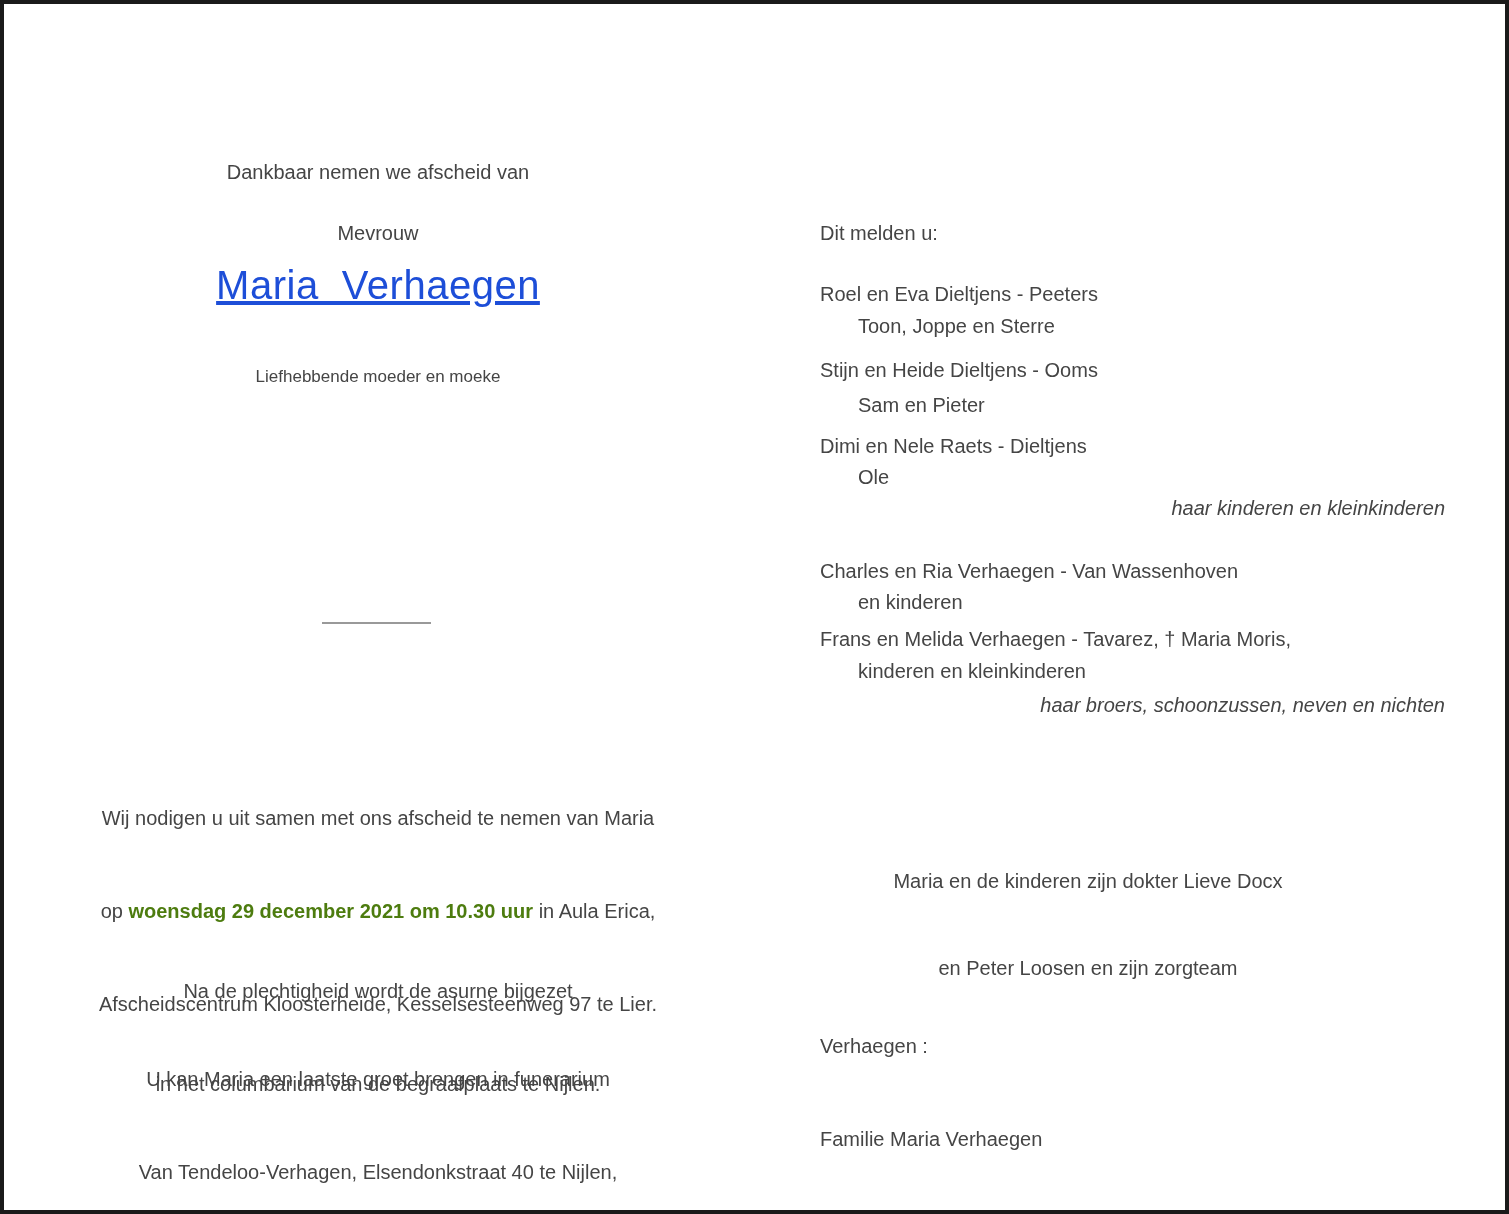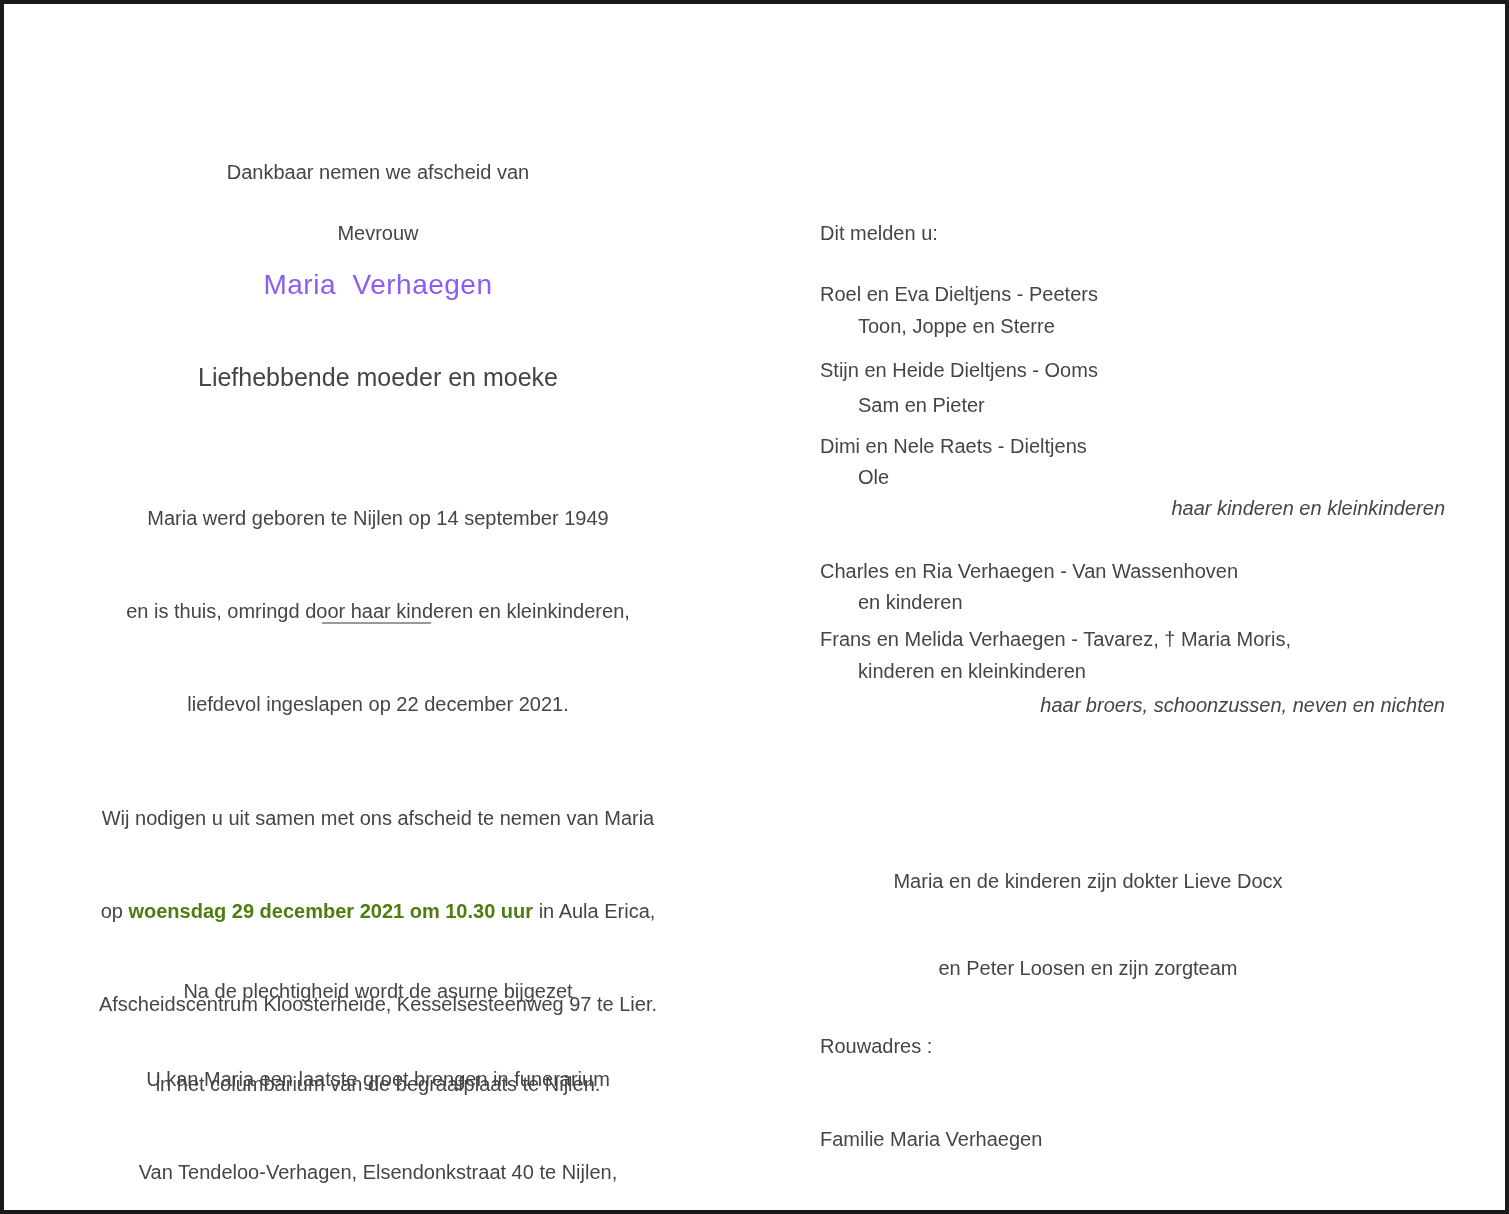--- a/index.html
+++ b/index.html
@@ -16,26 +16,27 @@
   }
   .block {
     position: absolute;
     font-size: 20px;
     line-height: 26px;
     white-space: pre-wrap;
   }
   .para { line-height: 31px; }
   .col-left { left: 94px; width: 560px; text-align: center; }
   .deceased-name {
-    font-size: 28px;
+    font-size: 40px;
     line-height: 46px;
-    color: #8b5cf6;
+    color: #1d4ed8;
     letter-spacing: 0.5px;
+    text-decoration: underline;
   }
-  .epithet { font-size: 25px; line-height: 28px; }
+  .epithet { font-size: 17px; line-height: 28px; }
   .divider {
     position: absolute;
     left: 318px;
     top: 618px;
     width: 109px;
     border-top: 2px solid #999999;
   }
   .r-main  { left: 816px; }
   .r-indent { left: 854px; }
   .r-right { right: 60px; font-style: italic; }
@@ -48,25 +49,20 @@
 <div class="page">
 
   <div class="block col-left" style="top:155px">Dankbaar nemen we afscheid van</div>
 
   <div class="block col-left" style="top:216px">Mevrouw</div>
 
   <div class="block col-left deceased-name" style="top:258px">Maria  Verhaegen</div>
 
   <div class="block col-left epithet" style="top:359px">Liefhebbende moeder en moeke</div>
 
-  <div class="block col-left para" style="top:437px">
-    <div>Maria werd geboren te Nijlen op 14 september 1949</div>
-    <div>en is thuis, omringd door haar kinderen en kleinkinderen,</div>
-    <div>liefdevol ingeslapen op 22 december 2021.</div>
-  </div>
 
   <div class="divider"></div>
 
   <div class="block col-left para" style="top:737px">
     <div>Wij nodigen u uit samen met ons afscheid te nemen van Maria</div>
     <div><span>op </span><strong>woensdag 29 december 2021 om 10.30 uur</strong><span> in Aula Erica,</span></div>
     <div>Afscheidscentrum Kloosterheide, Kesselsesteenweg 97 te Lier.</div>
   </div>
 
 
@@ -101,19 +97,19 @@
   <div class="block r-indent" style="top:654px">kinderen en kleinkinderen</div>
 
   <div class="block r-right" style="top:688px">haar broers, schoonzussen, neven en nichten</div>
 
   <div class="block thanks" style="top:805px">
     <div>Maria en de kinderen zijn dokter Lieve Docx</div>
     <div>en Peter Loosen en zijn zorgteam</div>
   </div>
 
   <div class="block r-main para" style="top:965px">
-    <div>Rouwadres :</div>
+    <div>Verhaegen :</div>
     <div>Familie Maria Verhaegen</div>
     
     
   </div>
 
 </div>
 
 </body></html>

